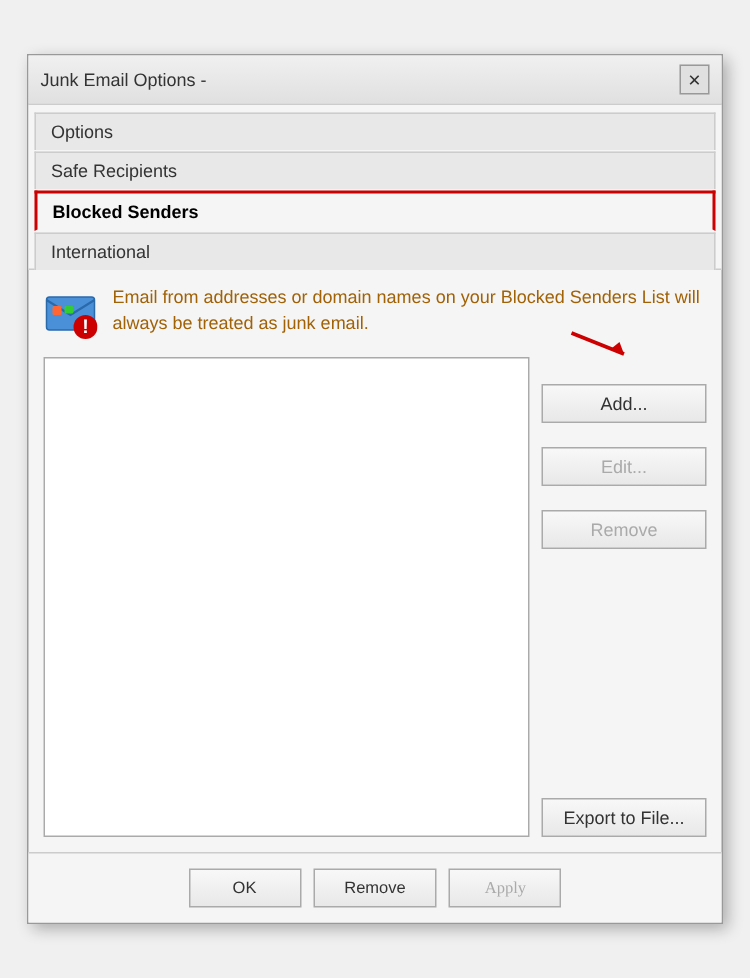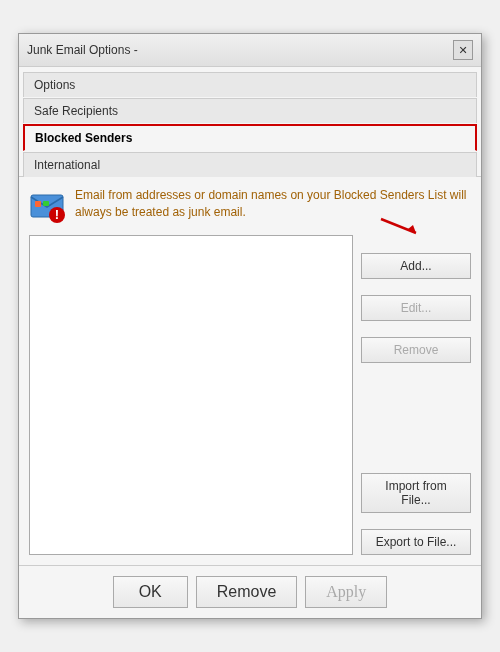--- a/index.html
+++ b/index.html
@@ -168,21 +168,21 @@
       gap: 8px;
       border-top: 1px solid #ccc;
       background: #f5f5f5;
     }
 
     .footer-btn {
       padding: 6px 20px;
       border: 1px solid #aaa;
       background: linear-gradient(to bottom, #f8f8f8, #e8e8e8);
       cursor: pointer;
-      font-size: 16px;
+      font-size: 11px;
       color: #333;
       min-width: 75px;
     }
 
     .footer-btn:disabled {
       color: #aaa;
       cursor: default;
       font-family: Liberation Serif, serif;
     }
   </style>
@@ -234,21 +234,20 @@
         <div style="position:relative; margin-bottom:2px;">
           <svg width="110" height="24" viewBox="0 0 110 24" xmlns="http://www.w3.org/2000/svg" style="position:absolute; top:-20px; left:0; pointer-events:none;">
             <line x1="20" y1="4" x2="55" y2="18" stroke="#cc0000" stroke-width="2.5"></line>
             <polygon points="55,18 47,14 52,10" fill="#cc0000"></polygon>
           </svg>
         </div>
         <button class="side-btn">Add...</button>
         <button class="side-btn" disabled="">Edit...</button>
         <button class="side-btn" disabled="">Remove</button>
         <div class="side-btn spacer"></div>
-        <button class="side-btn">Import from File...</button>
         <button class="side-btn">Export to File...</button>
       </div>
     </div>
   </div>
 
   <div class="footer">
     <button class="footer-btn">OK</button>
     <button class="footer-btn">Remove</button>
     <button class="footer-btn" disabled="">Apply</button>
   </div>

